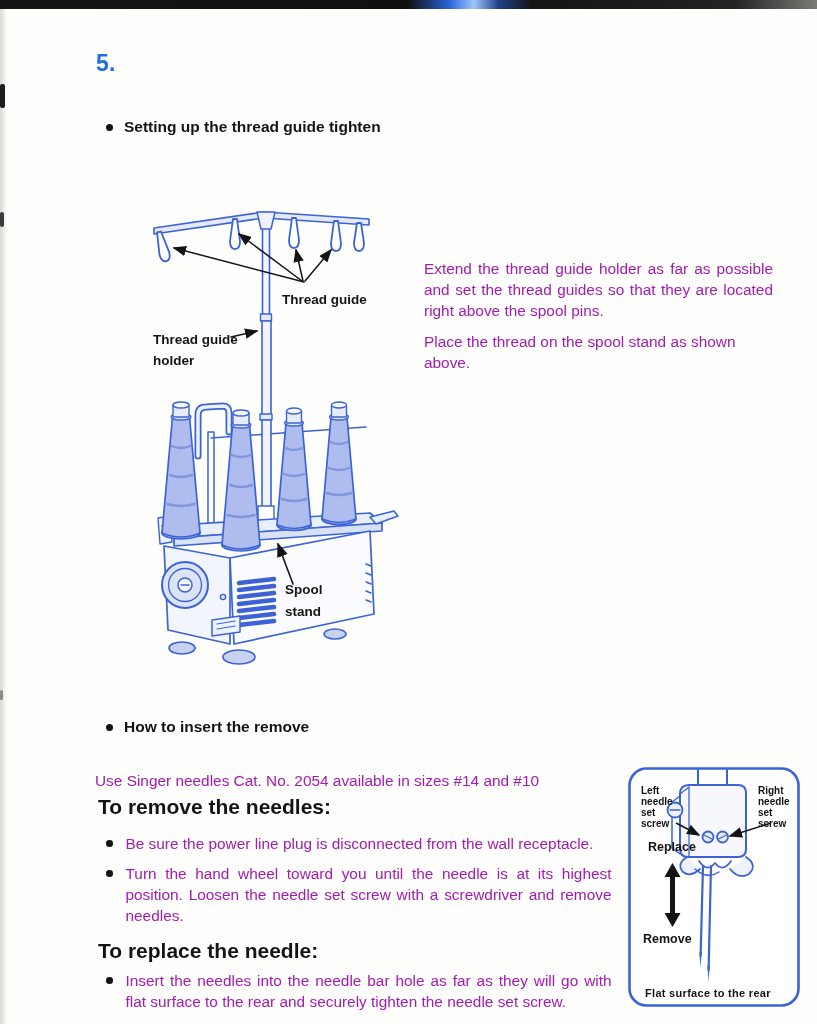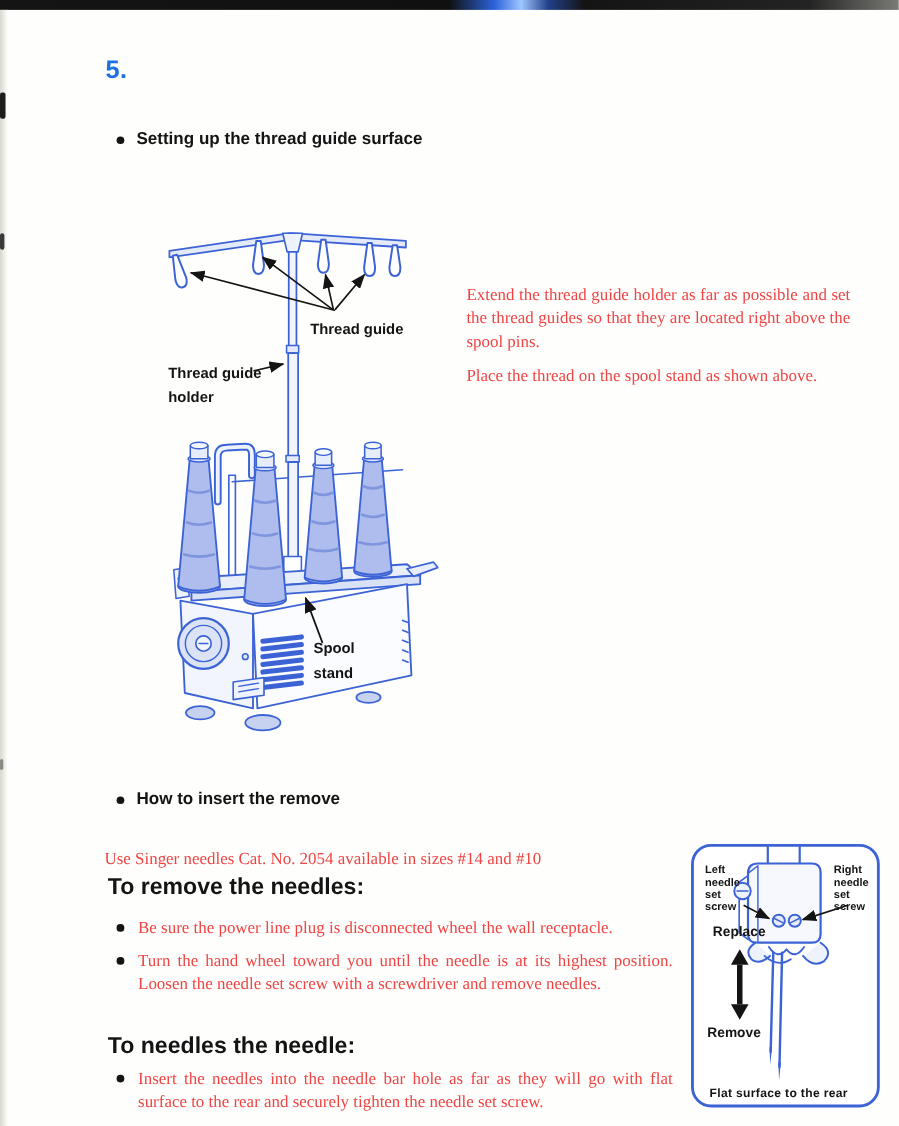--- a/index.html
+++ b/index.html
@@ -13,21 +13,21 @@
     background:linear-gradient(90deg,#d8d8d2 0%,#efefe9 60%,#fefefc 100%);}
   .scan-mark{position:absolute;background:#1d1d1d;border-radius:2px;}
   
   .title{position:absolute;left:96px;top:50px;display:flex;gap:20px;
     font-size:23px;font-weight:bold;letter-spacing:.2px;}
   
   .bullet-head{position:absolute;display:flex;align-items:center;gap:11px;
     font-size:15.5px;font-weight:bold;color:#141414;}
   .dot{width:7px;height:7px;border-radius:50%;background:#141414;flex:none;}
   
-  .serif{font-family:Liberation Serif, serif;font-size:15.4px;line-height:21px;color:#ef4444;}
+  .serif{font-family:Liberation Sans, sans-serif;font-size:15.4px;line-height:21px;color:#a21caf;}
   .rightcol{position:absolute;left:424px;top:258px;width:349px;}
   .rightcol p{margin:0 0 10px 0;text-align:justify;}
   .rightcol p:last-child{text-align:left;}
   .intro{position:absolute;left:83px;top:758px;}
   .subhead{position:absolute;font-size:21px;font-weight:bold;color:#141414;}
   .blist{position:absolute;display:flex;flex-direction:column;gap:9px;}
   .bitem{display:flex;gap:13px;}
   .bitem .dot{margin-top:7px;width:6.5px;height:6.5px;}
   .bitem .txt{width:486px;text-align:justify;}
   .bitem .txt.short{text-align:left;}
@@ -45,21 +45,21 @@
   <div class="scan-mark" style="left:0;top:84px;width:5px;height:24px;"></div>
   <div class="scan-mark" style="left:0;top:212px;width:4px;height:15px;background:#3a3a3a;"></div>
   <div class="scan-mark" style="left:0;top:690px;width:3px;height:10px;background:#8a8a86;"></div>
 
   <div class="title" style="color:#1d6ee3;">
     <span>5.</span>
   </div>
 
   <div class="bullet-head" style="left:106px;top:118px;">
     <span class="dot"></span>
-    <span>Setting up the thread guide surface</span>
+    <span>Setting up the thread guide tighten</span>
   </div>
 
   <div class="machine-wrap">
     <svg width="300" height="500" viewBox="0 0 300 500">
       <defs>
         <marker id="ah" markerWidth="9" markerHeight="7" refX="8" refY="3.5" orient="auto">
           <path d="M0,0 L9,3.5 L0,7 Z" fill="#141414"></path>
         </marker>
       </defs>
       <g stroke="#3c63d6" fill="none" stroke-linejoin="round" stroke-linecap="round">
@@ -200,29 +200,29 @@
     <span>How to insert the remove</span>
   </div>
 
   <p class="serif intro" style="margin:12px;">Use Singer needles Cat. No. 2054 available in sizes #14 and #10</p>
 
   <div class="subhead" style="left:98px;top:795px;">To remove the needles:</div>
 
   <div class="blist serif" style="left:106px;top:833px;">
     <div class="bitem">
       <span class="dot"></span>
-      <span class="txt short">Be sure the power line plug is disconnected wheel the wall receptacle.</span>
+      <span class="txt short">Be sure the power line plug is disconnected from the wall receptacle.</span>
     </div>
     <div class="bitem">
       <span class="dot"></span>
       <span class="txt">Turn the hand wheel toward you until the needle is at its highest position. Loosen the needle set screw with a screwdriver and remove needles.</span>
     </div>
   </div>
 
-  <div class="subhead" style="left:98px;top:939px;">To needles the needle:</div>
+  <div class="subhead" style="left:98px;top:939px;">To replace the needle:</div>
 
   <div class="blist serif" style="left:106px;top:970px;">
     <div class="bitem">
       <span class="dot"></span>
       <span class="txt">Insert the needles into the needle bar hole as far as they will go with flat surface to the rear and securely tighten the needle set screw.</span>
     </div>
   </div>
 
   <div class="needlebox-wrap">
     <svg width="174" height="242" viewBox="0 0 174 242">

